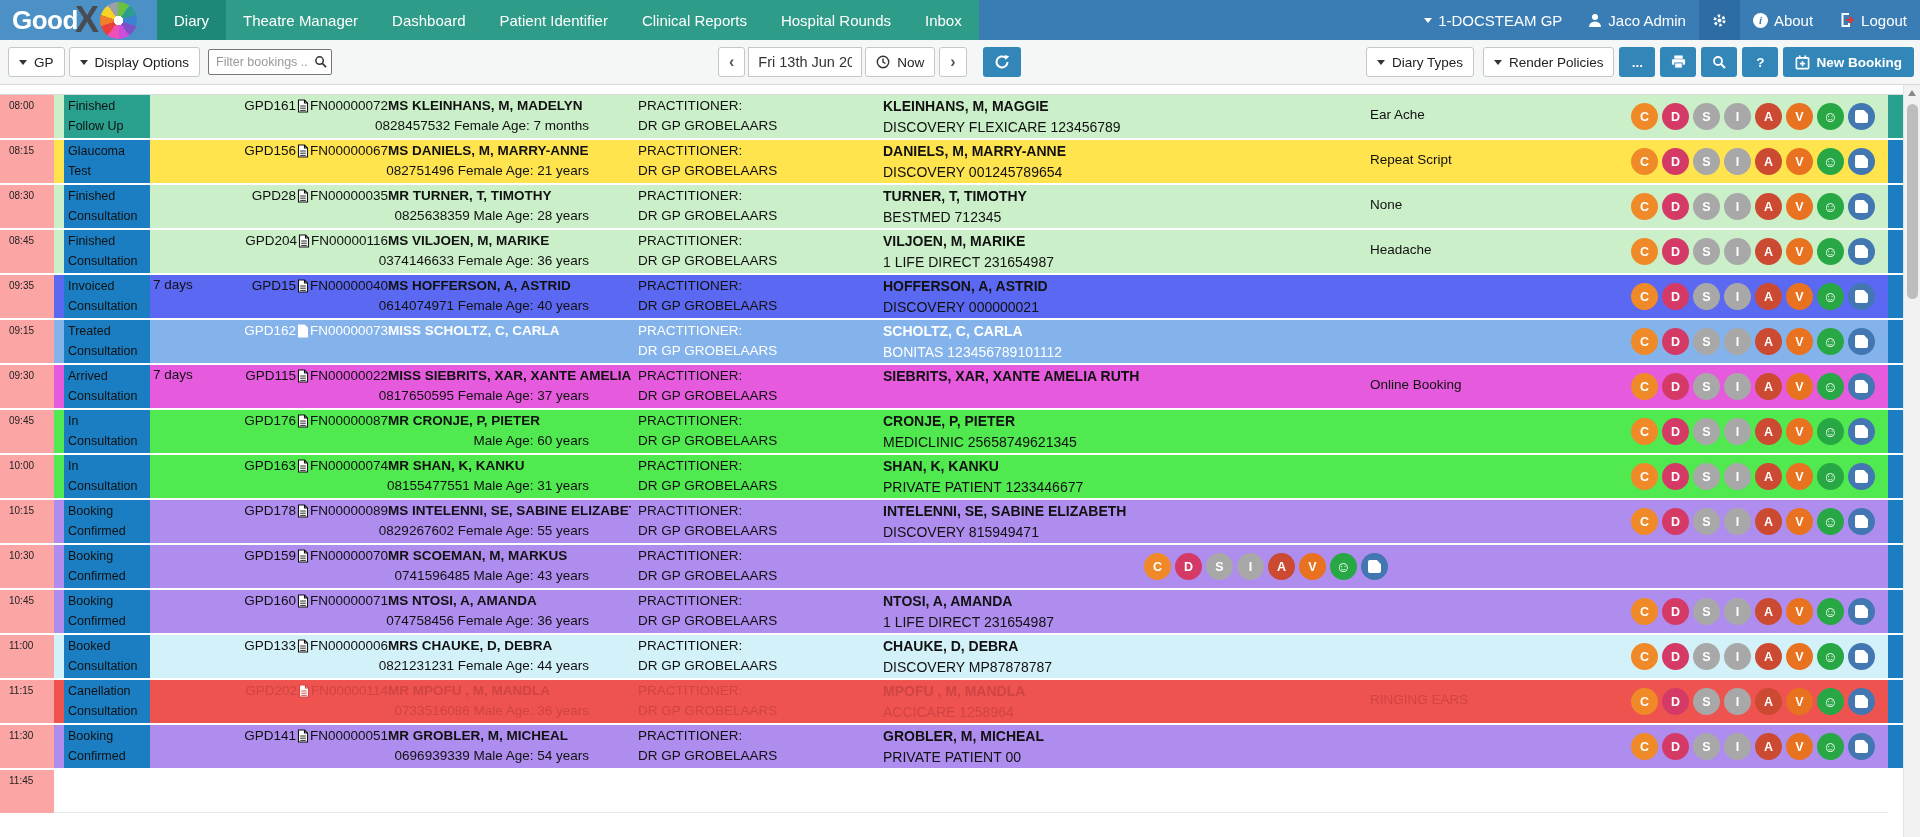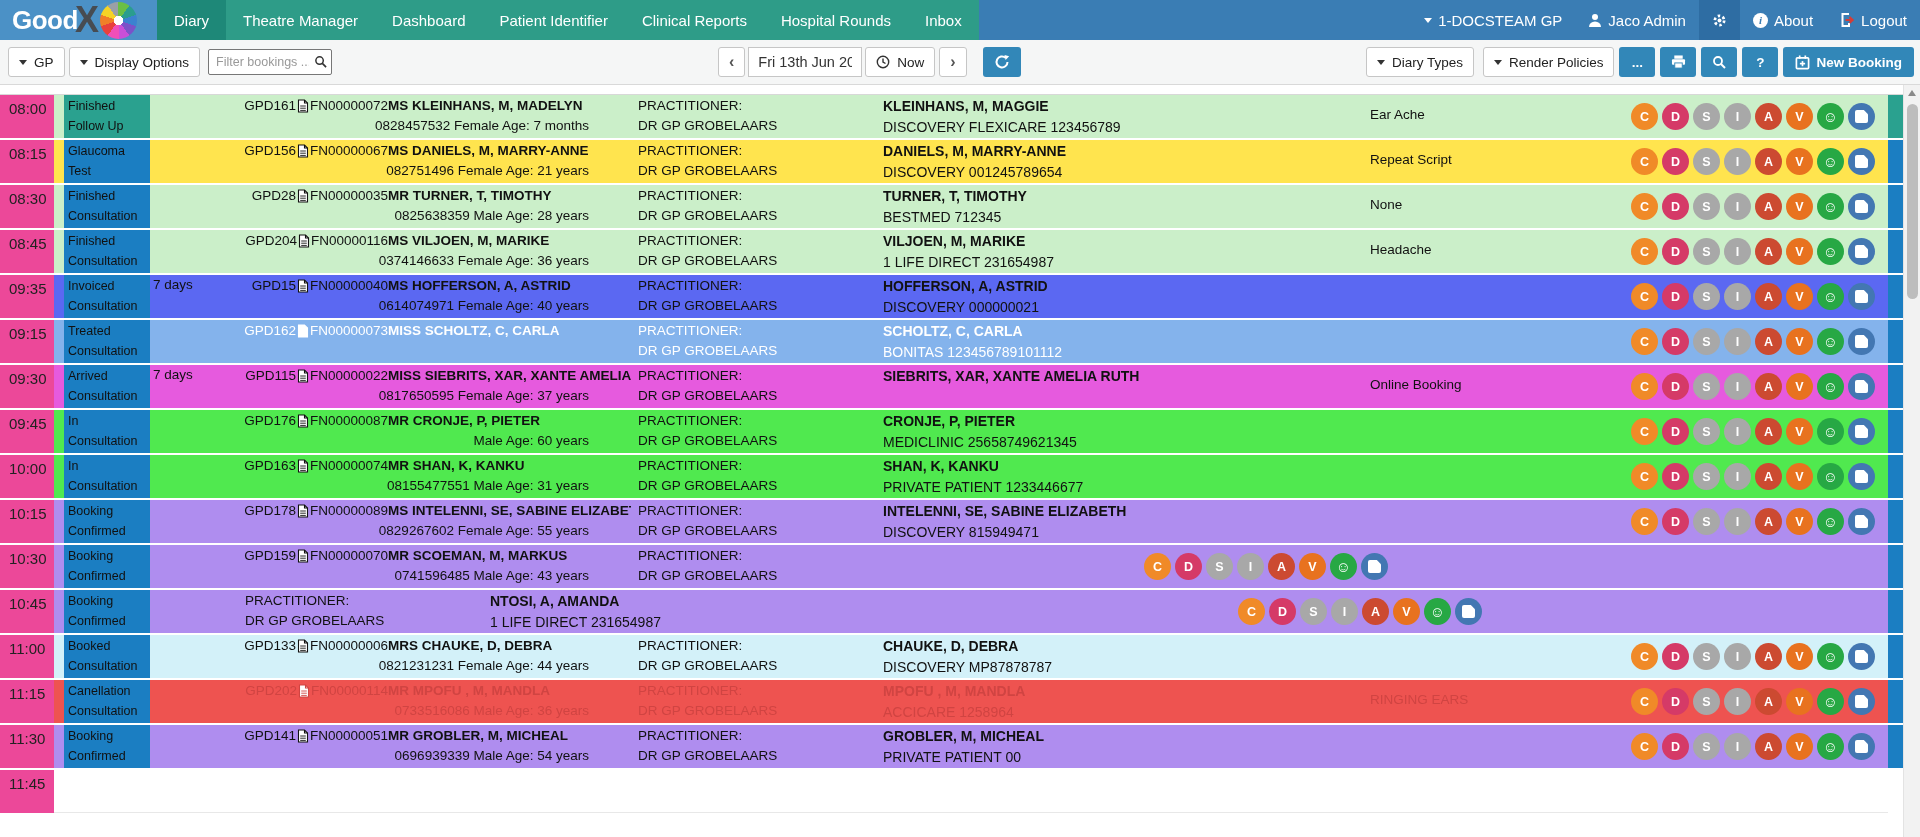--- a/index.html
+++ b/index.html
@@ -43,21 +43,21 @@
   .toolbar-center { position:absolute; left:718px; top:7px; display:flex; align-items:center; }
   .date-input { width:114px; height:30px; border:1px solid #c6c6c6; background:#fff; font-size:14.5px; color:#333; padding:0 9px;
     margin:0 3px; font-family:"Liberation Sans", sans-serif; }
   .chev { font-size:16px; color:#555; font-weight:bold; }
   .toolbar-right { position:absolute; right:6px; top:7px; display:flex; align-items:center; gap:5px; }
 
   
   .grid { position:relative; height:752px; background:#fff; }
   .grid-top { height:10px; background:#fff; border-bottom:1px solid #d8d8d8; margin-right:17px; }
   .row { display:flex; height:43px; margin-bottom:2px; }
-  .cell-time { width:54px; background:#ec4899; font-size:15px; color:#222; padding:5px 0 0 9px; flex:none; }
+  .cell-time { width:54px; background:#fca5a5; font-size:10px; color:#222; padding:5px 0 0 9px; flex:none; }
   .row-body { width:1834px; display:flex; color:#111; flex:none; }
   .row.empty .row-body { background:#fff; border-bottom:1px solid #e8e8e8; }
   .cell-strip { width:10px; flex:none; }
   .chip { width:86px; flex:none; font-size:12.5px; line-height:1.6; padding:1px 4px; color:#111; overflow:hidden;
     overflow-wrap:break-word; cursor:pointer; }
   .cell-attn { width:88px; flex:none; font-size:13.5px; padding:2px 0 8px 3px; }
   .cell-booking { width:393px; flex:none; font-size:13.5px; line-height:1.5; padding-top:1px; }
   .l1 { display:flex; align-items:center; height:20px; }
   .l1-prefix { width:150px; flex:none; display:flex; justify-content:flex-end; align-items:center; white-space:nowrap; overflow:hidden; }
   .l1-name { flex:1; font-weight:bold; white-space:nowrap; overflow:hidden; }
@@ -749,20 +749,39 @@
             </div>
           </div>
           <div class="cell-endstrip" style="background: rgb(27, 126, 194);"></div>
         </div>
         <div class="row">
           <div class="cell-time">10:45</div>
           <div class="row-body" style="background: rgb(175, 141, 239);">
             <div class="cell-strip"></div>
             <div class="chip" style="background: rgb(27, 126, 194);">Booking Confirmed</div>
             <div class="cell-attn"></div>
+            <div class="cell-booking">
+              <div class="l1">
+                <span class="l1-prefix">
+                  <span>GPD160</span>
+                  <span class="doc-icon">
+                    <svg width="12" height="14" viewBox="0 0 12 14">
+                      <path d="M1.5 1 h6 l3 3 v9 h-9 z" fill="#fff" stroke="currentColor" stroke-width="1.1"></path>
+                      <path d="M7.5 1 v3 h3" fill="none" stroke="currentColor" stroke-width="1.1"></path>
+                      <line x1="3.2" y1="7" x2="8.8" y2="7" stroke="currentColor" stroke-width="0.9"></line>
+                      <line x1="3.2" y1="9.2" x2="8.8" y2="9.2" stroke="currentColor" stroke-width="0.9"></line>
+                      <line x1="3.2" y1="11.4" x2="8.8" y2="11.4" stroke="currentColor" stroke-width="0.9"></line>
+                    </svg>
+                  </span>
+                  <span>FN00000071</span>
+                </span>
+                <span class="l1-name">MS NTOSI, A, AMANDA</span>
+              </div>
+              <div class="l2">074758456 Female Age: 36 years</div>
+            </div>
             <div class="cell-pract">
               <div>PRACTITIONER:</div>
               <div>DR GP GROBELAARS</div>
             </div>
             <div class="cell-member">
               <div class="b">NTOSI, A, AMANDA</div>
               <div>1 LIFE DIRECT 231654987</div>
             </div>
             <div class="cell-note"></div>
             <div class="cell-actions">

